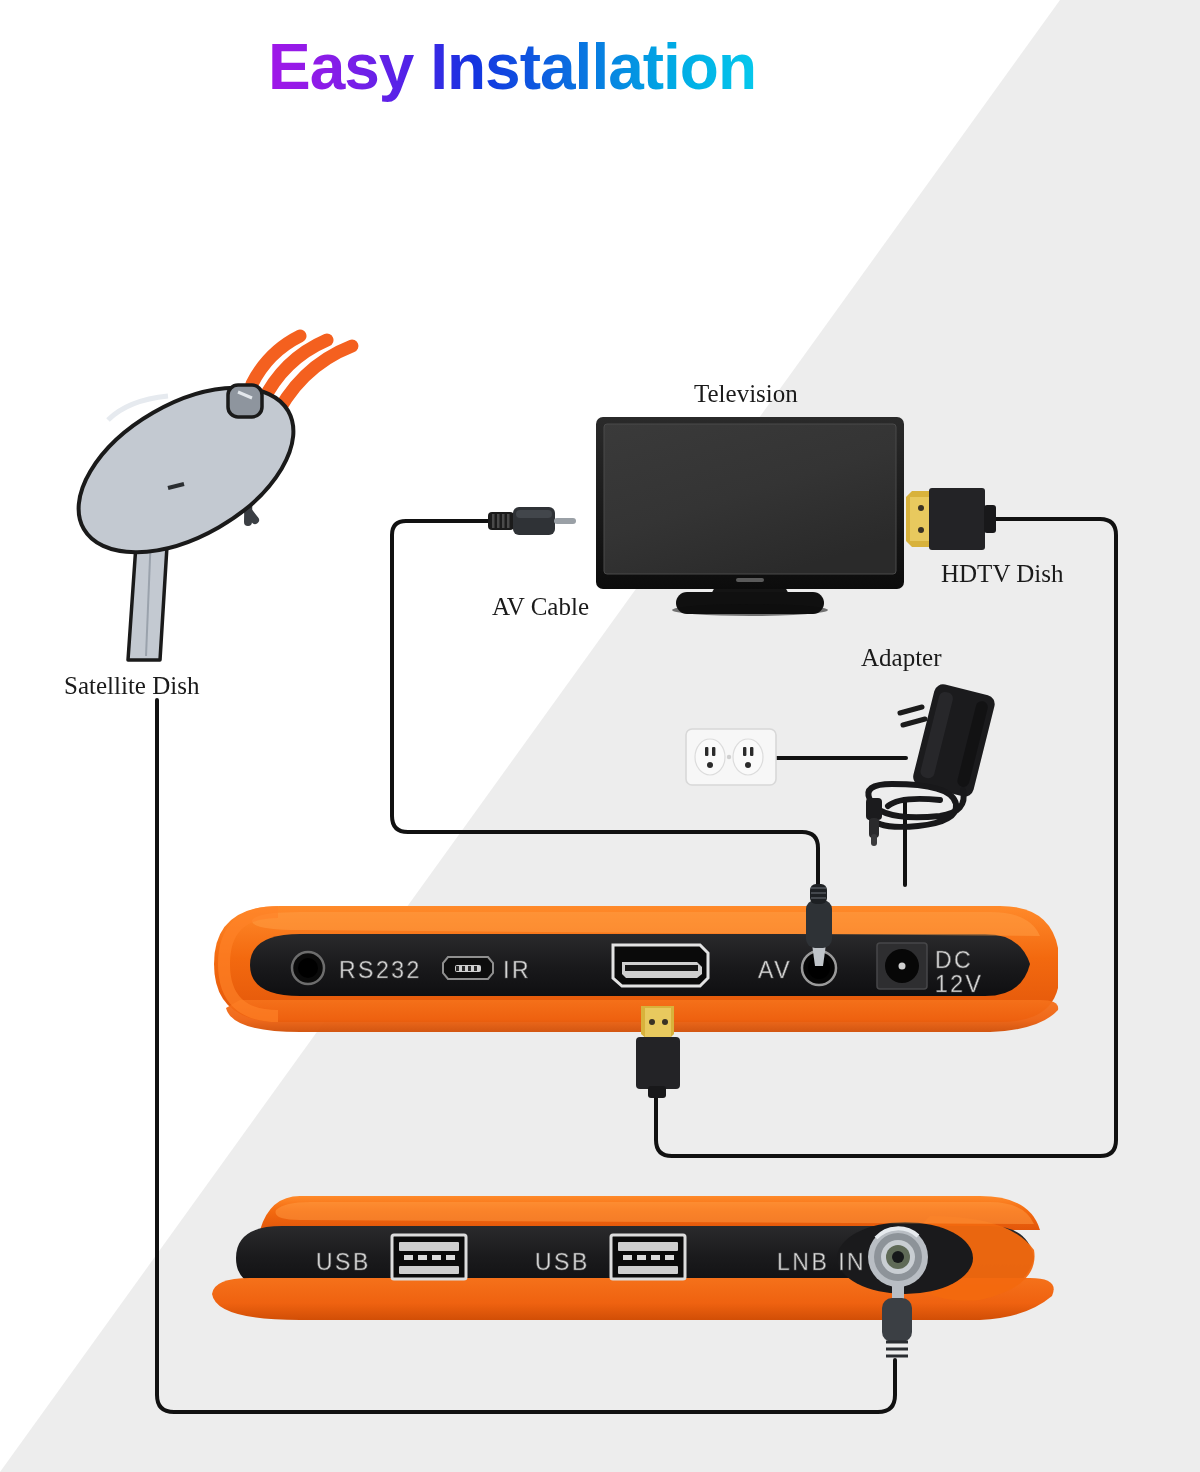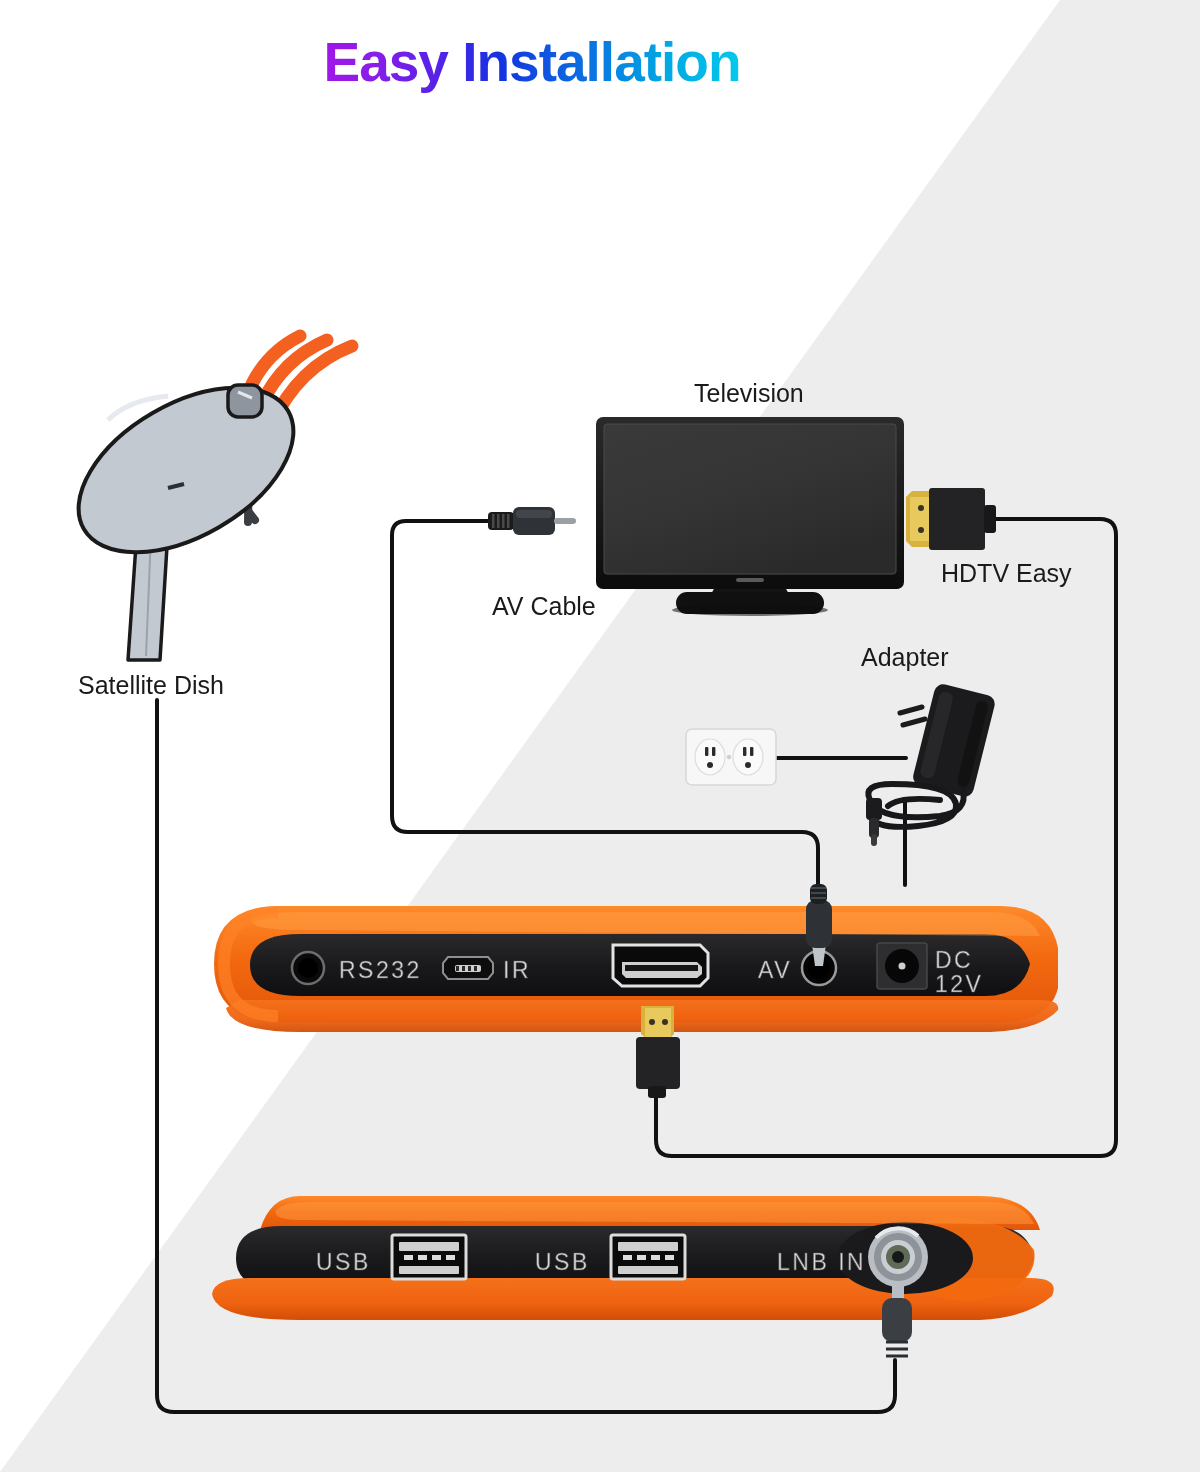--- a/index.html
+++ b/index.html
@@ -4,27 +4,26 @@
 <style>
   html,body{margin:0;padding:0;background:#fff;}
   body{
     width:1200px;height:1472px;position:relative;overflow:hidden;
     font-family:"Liberation Sans", sans-serif;
   }
   #stage{position:absolute;left:0;top:0;width:1200px;height:1472px;overflow:hidden;}
   .svg-layer{position:absolute;left:0;top:0;width:1200px;height:1472px;}
   .label{
     position:absolute;color:#1a1a1a;font-size:25px;line-height:1.1;
-    white-space:nowrap;font-family:Liberation Sans, sans-serif;
+    white-space:nowrap;font-family:Liberation Serif, serif;
   }
   #title{
     position:absolute;left:0;top:30px;width:1024px;text-align:center;
-    font-size:55px;font-weight:bold;letter-spacing:-1px;
+    font-size:64px;font-weight:bold;letter-spacing:-1px;
     font-family:"Liberation Sans", sans-serif;
-    margin-left:20px;
   }
   #title .grad{
     background:linear-gradient(90deg,#a017e8 0%,#8b1de8 12%,#5322e8 28%,#1433e0 42%,#0b6ee0 62%,#00a8e4 82%,#06c8ec 100%);
     -webkit-background-clip:text;background-clip:text;color:transparent;
     -webkit-text-fill-color:transparent;
   }
 </style>
 </head>
 <body>
 
@@ -326,23 +325,23 @@
       <text x="316" y="1270" fill="#d9d9d9" stroke="#5a5a5a" stroke-width="0.6">USB</text>
       <text x="535" y="1270" fill="#d9d9d9" stroke="#5a5a5a" stroke-width="0.6">USB</text>
       <text x="777" y="1270" fill="#d9d9d9" stroke="#5a5a5a" stroke-width="0.6">LNB IN</text>
     </g>
   </svg>
 
   <div id="title">
     <span class="grad">Easy Installation</span>
   </div>
 
-  <div class="label" style="left:78px;  top:672px;">Satellite Dish</div>
+  <div class="label" style="left:64px;  top:672px;">Satellite Dish</div>
 
   <div class="label" style="left:694px; top:380px;">Television</div>
 
   <div class="label" style="left:478px; top:593px;margin-left:14px;">AV Cable</div>
 
-  <div class="label" style="left:941px; top:560px;">HDTV Easy</div>
+  <div class="label" style="left:941px; top:560px;">HDTV Dish</div>
 
   <div class="label" style="left:861px; top:644px;">Adapter</div>
 
 </div>
 
 </body></html>

